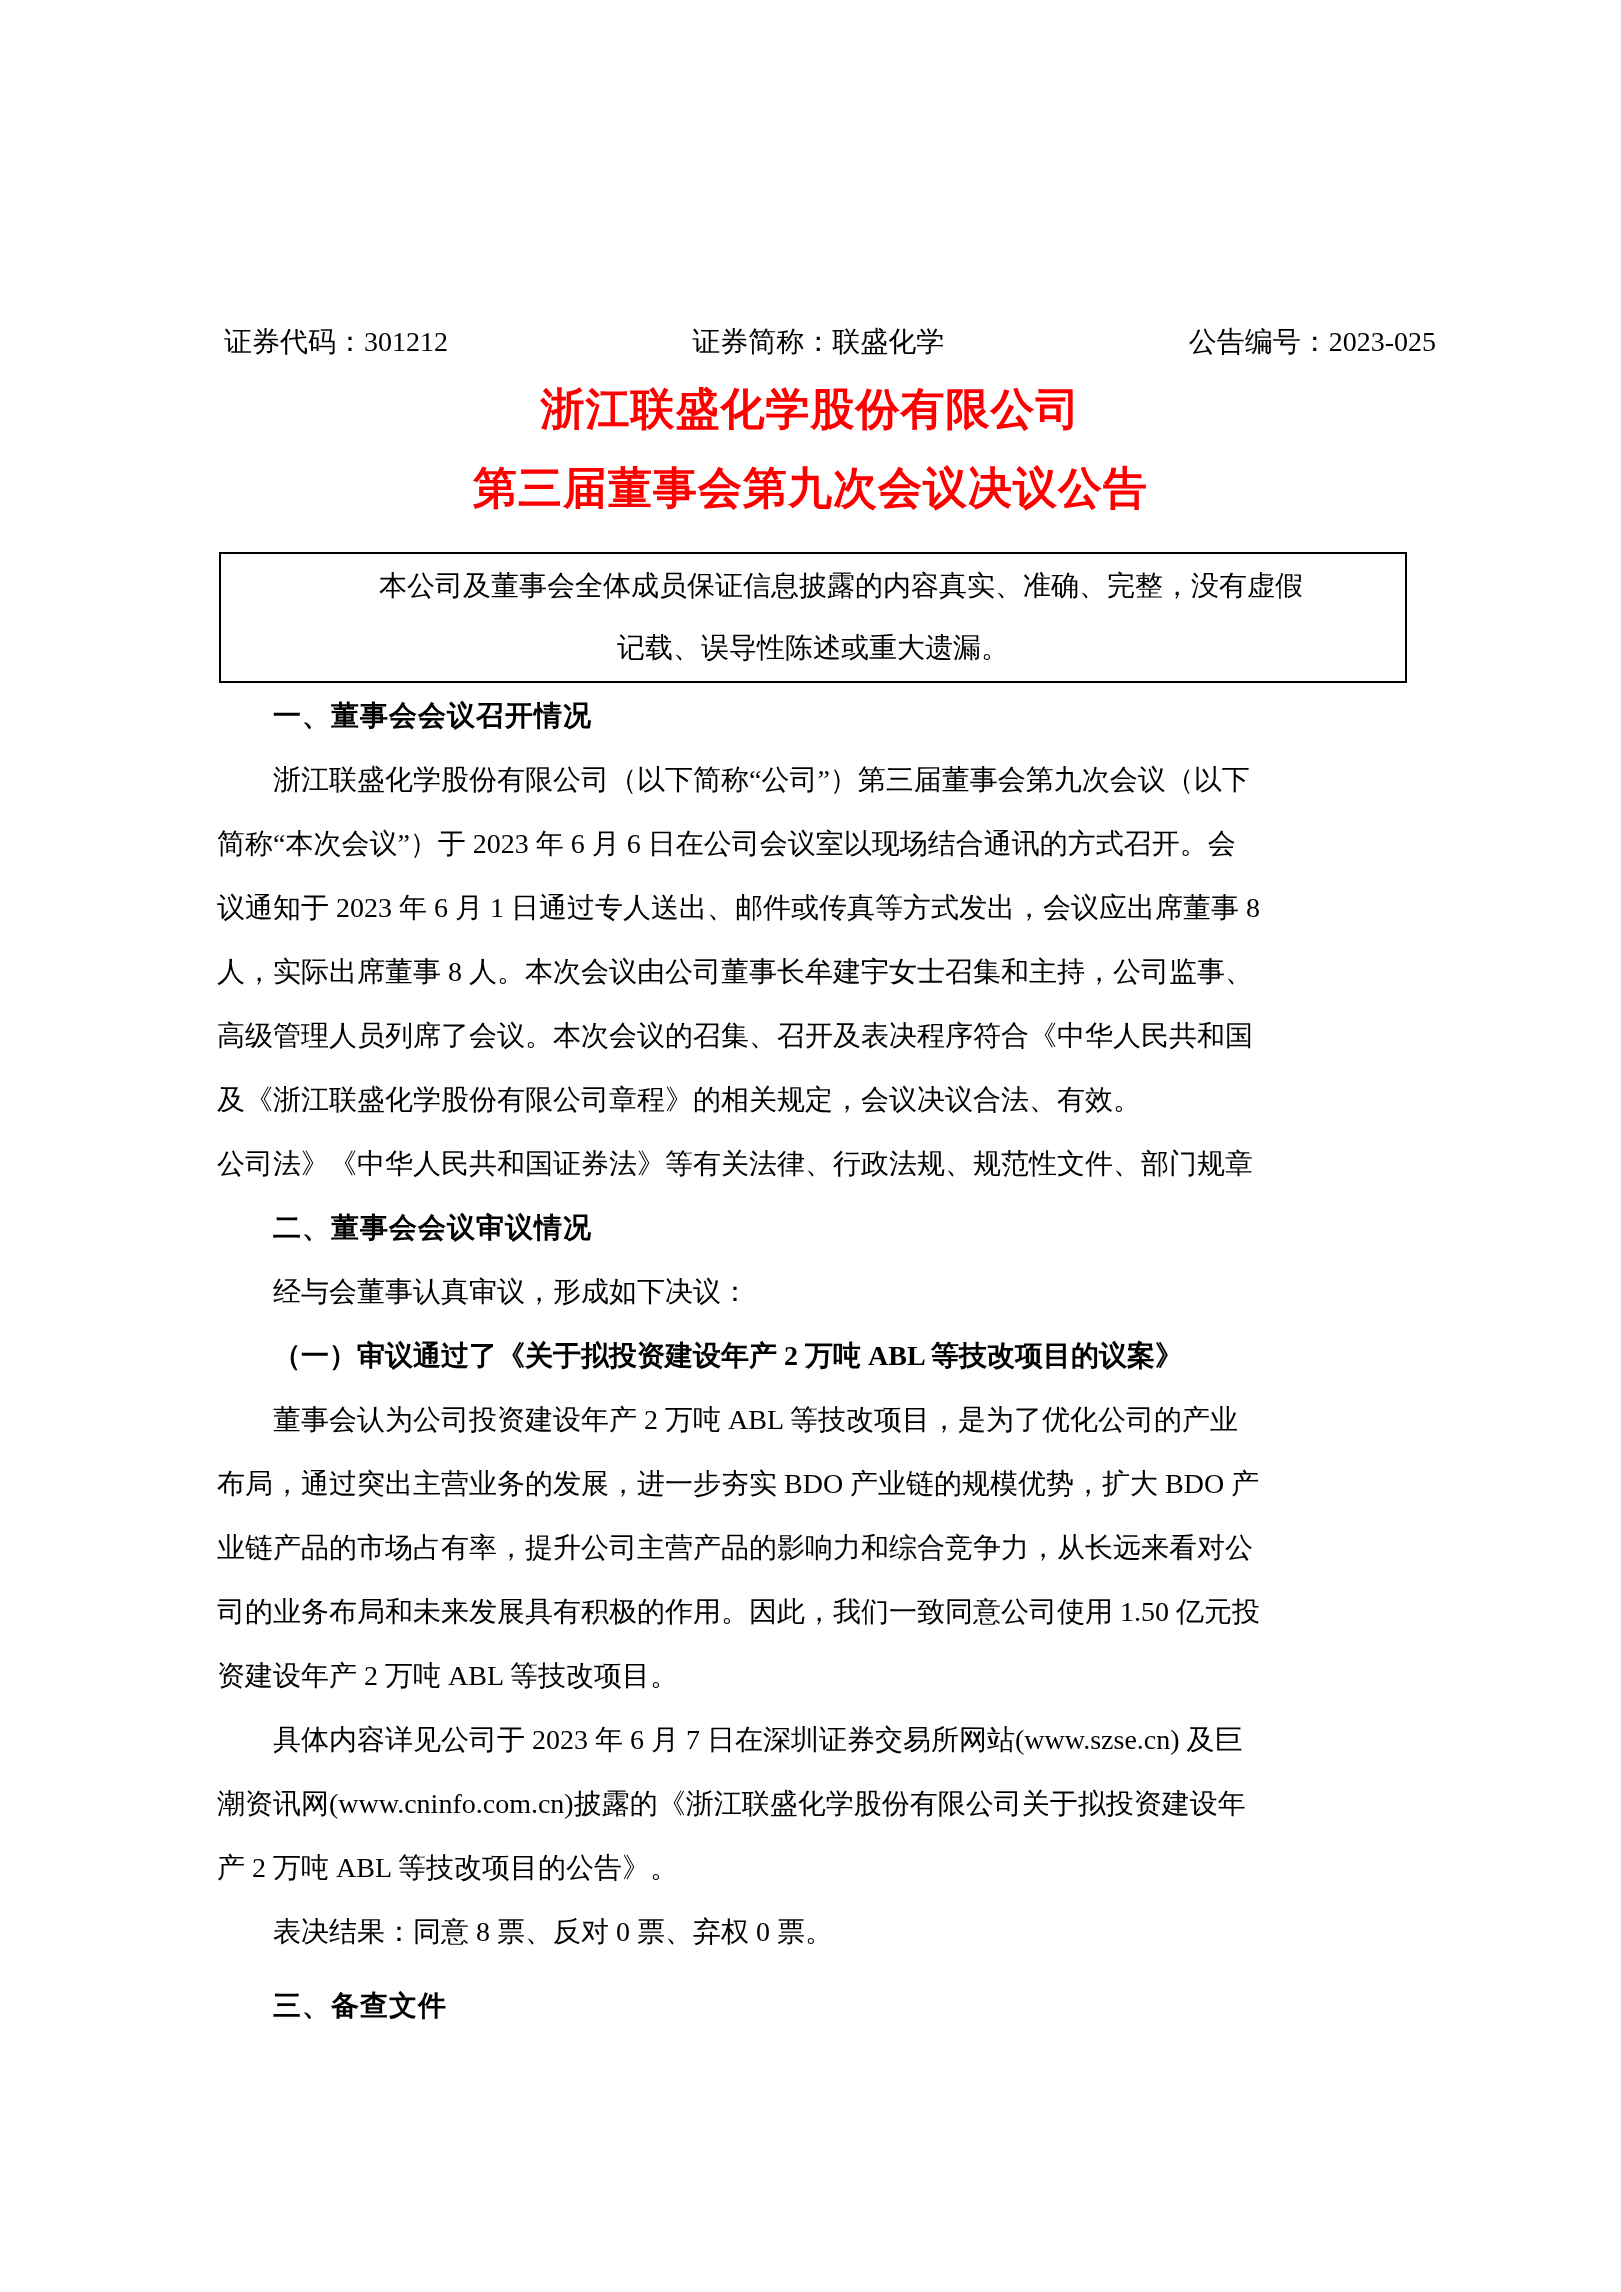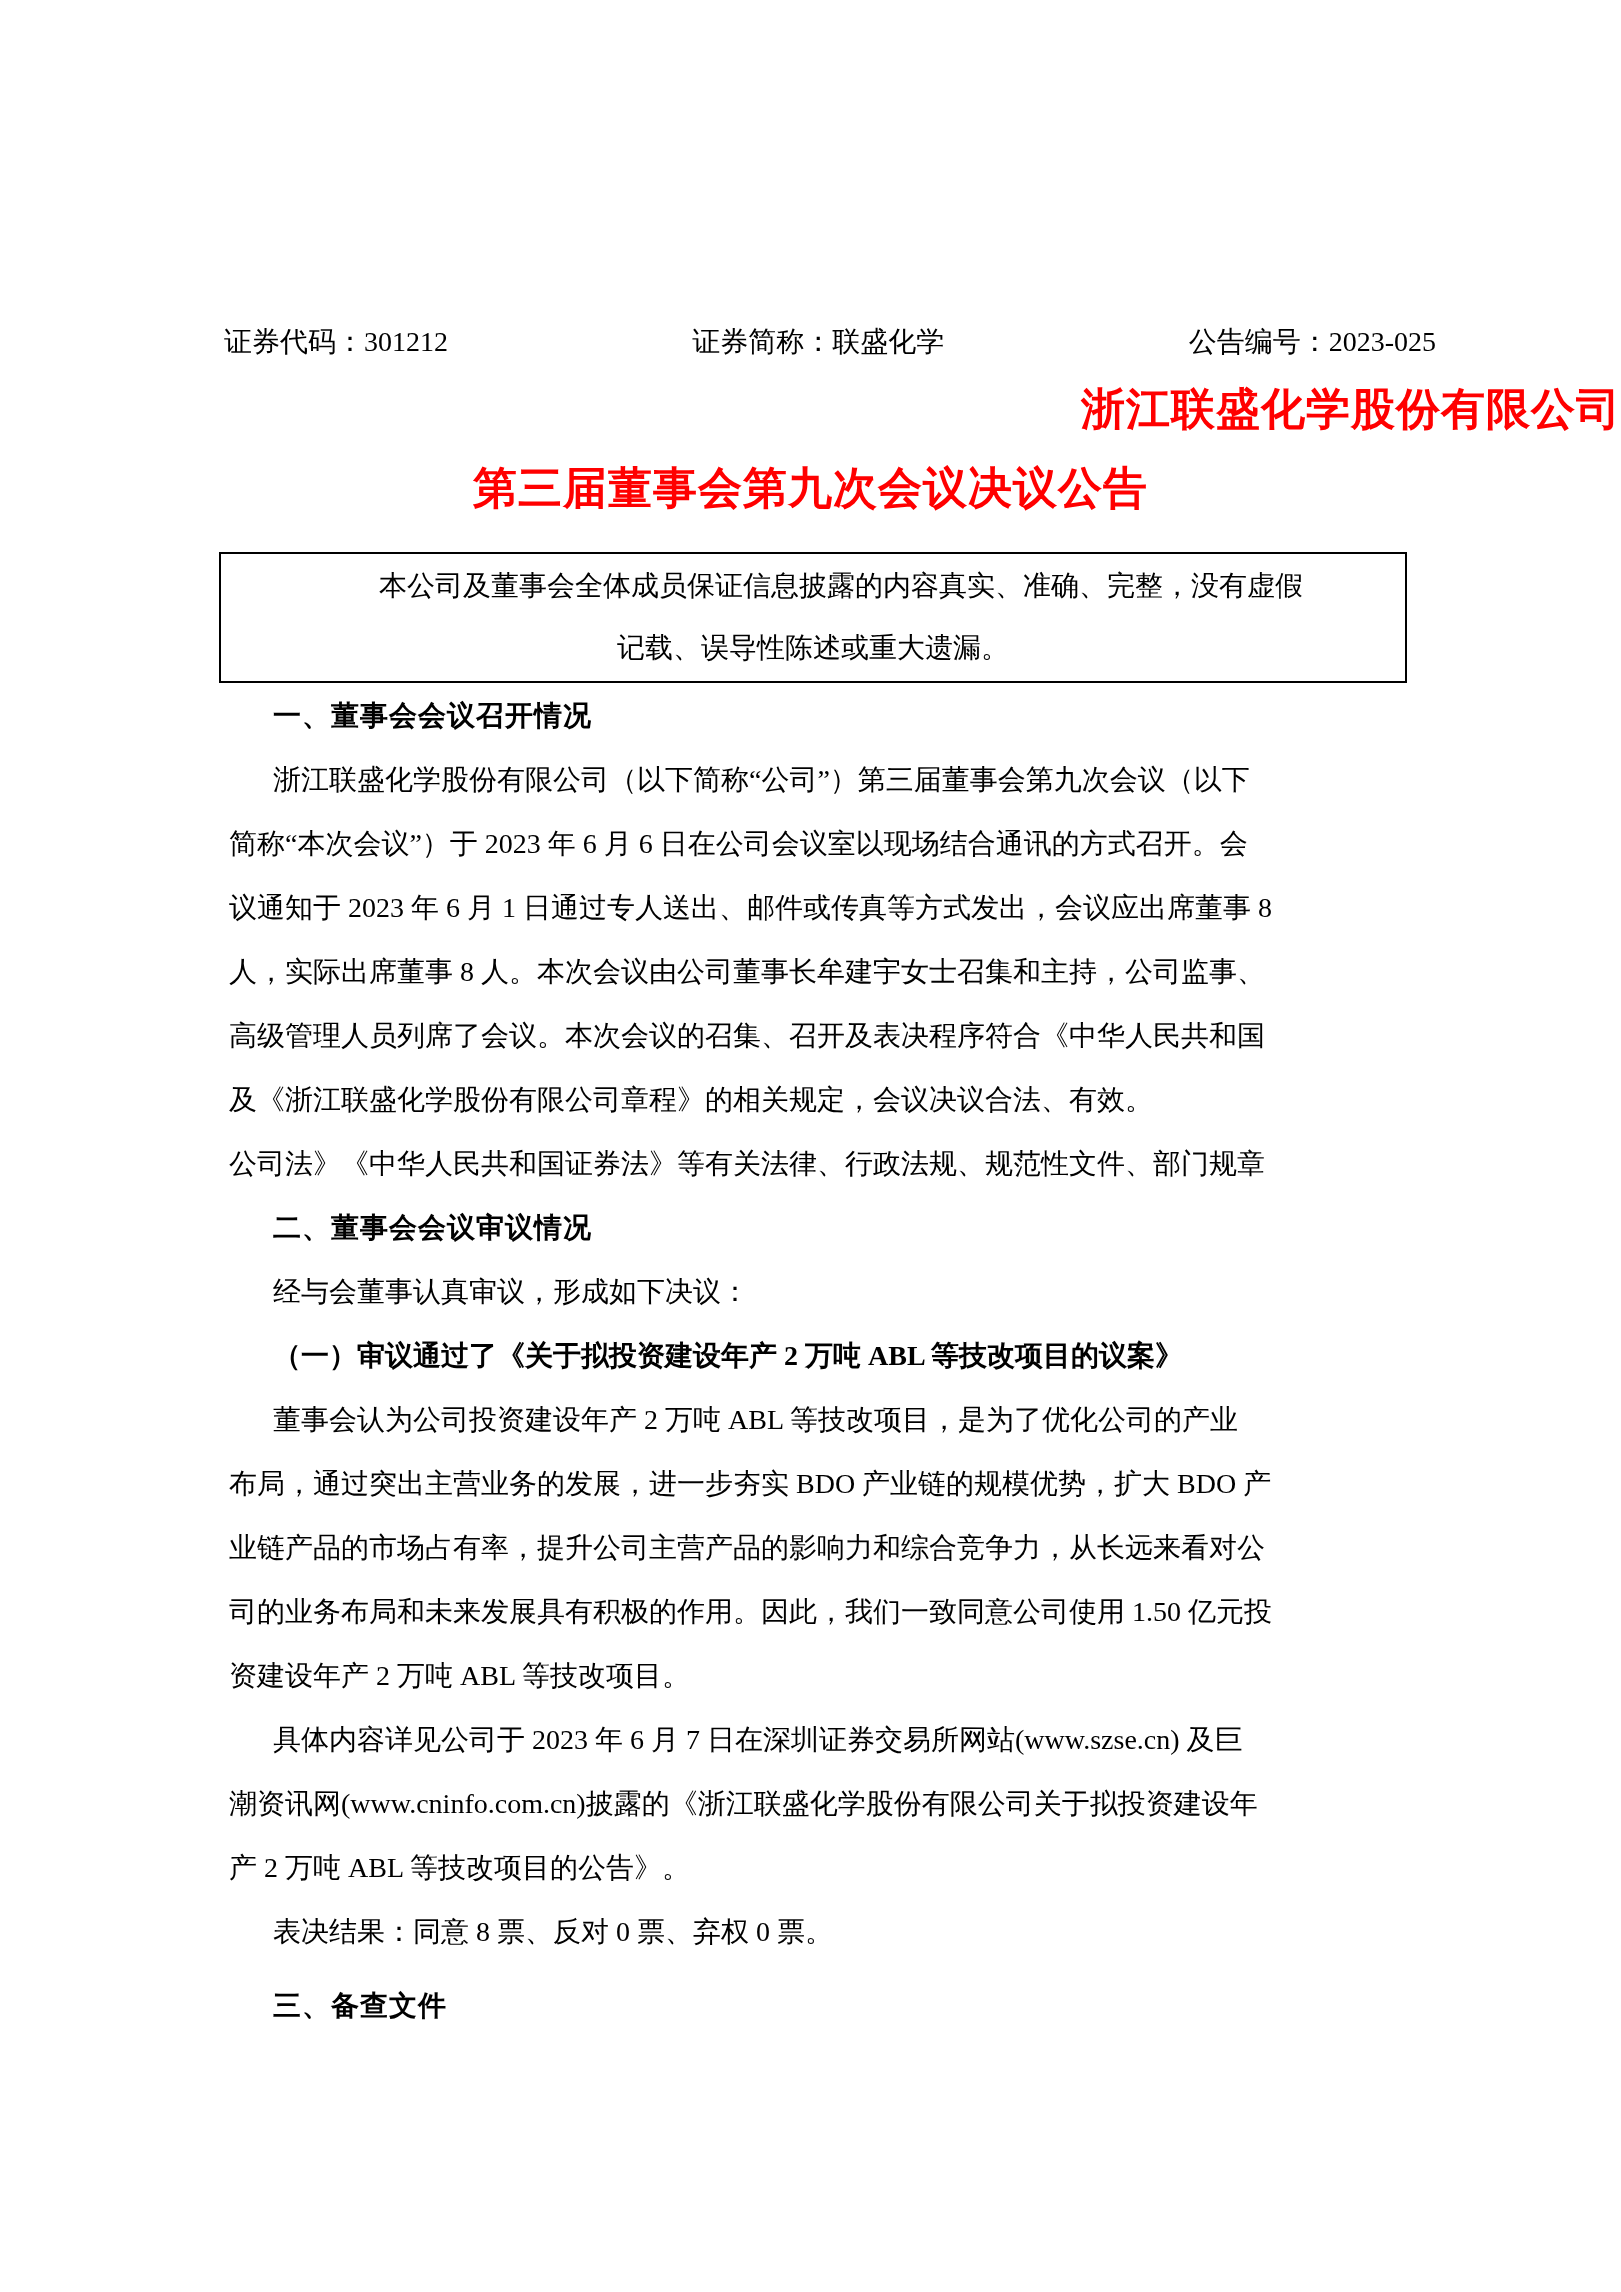--- a/index.html
+++ b/index.html
@@ -30,21 +30,21 @@
   .doc-title {
     position: absolute;
     left: 0;
     width: 100%;
     text-align: center;
     font-weight: bold;
     font-size: 44px;
     line-height: 53px;
     letter-spacing: 1px;
   }
-  .doc-title.t1 { top: 383px; text-align: right; }
+  .doc-title.t1 { top: 383px; }
   .doc-title.t2 { top: 462px; }
   .disclaimer-box {
     position: absolute;
     top: 552px;
     left: 219px;
     width: 1188px;
     height: 131px;
     border: 2.9px solid #000000;
     box-sizing: border-box;
     padding: 1px 19.6px 0 19.6px;
@@ -56,21 +56,21 @@
   .document-body {
     position: absolute;
     top: 684px;
     left: 217px;
     width: 1227px;
     font-size: 28px;
     line-height: 64px;
   }
   .line { white-space: pre-wrap; }
   .line.indent { text-indent: 2em; }
-  .line.flush { text-indent: 0; margin-left: 12px; }
+  .line.flush { text-indent: 0; }
   .line.h1 {
     font-weight: bold;
     text-indent: 2em;
     font-family: "Liberation Sans", "DejaVu Sans", sans-serif;
     letter-spacing: 1px;
   }
   .line.h2 {
     font-weight: bold;
     text-indent: 2em;
   }

